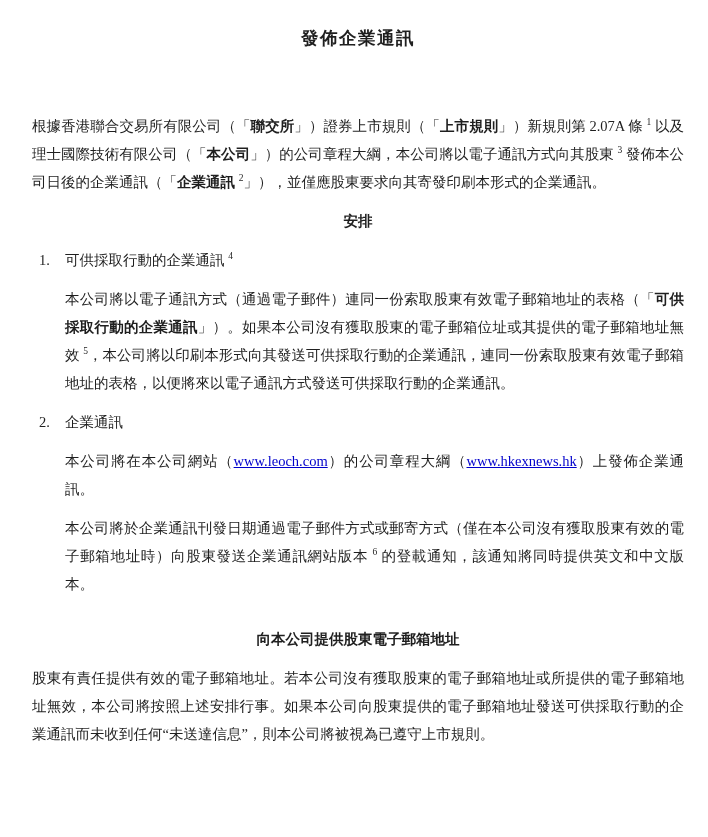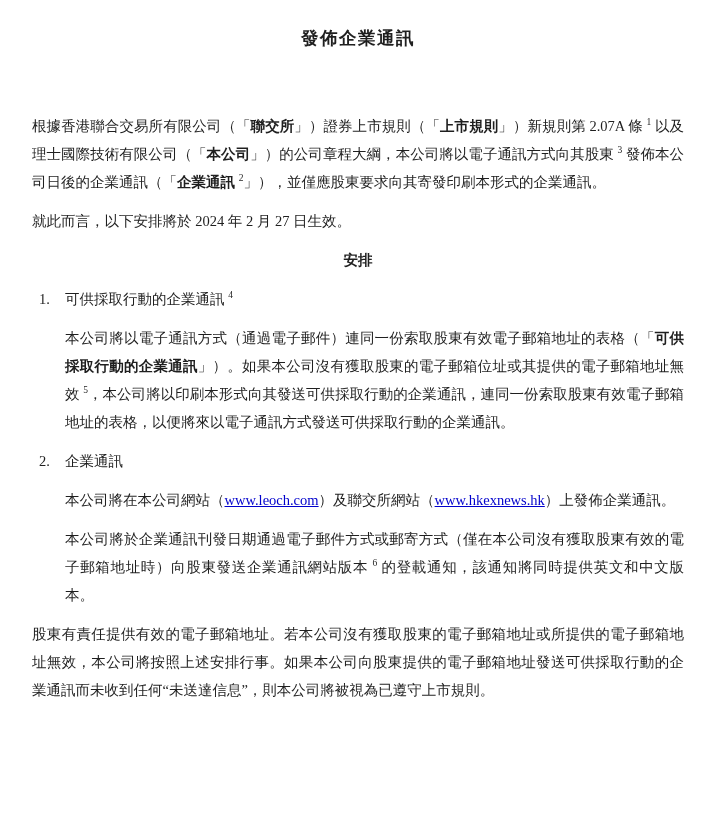--- a/index.html
+++ b/index.html
@@ -82,38 +82,38 @@
 </style>
 </head>
 <body>
 
 <div class="page">
 
   <h1 class="doc-title">發佈企業通訊</h1>
 
   <p class="para"><span>根據香港聯合交易所有限公司（「</span><span class="bold">聯交所</span><span>」）證券上市規則（「</span><span class="bold">上市規則</span><span>」）新規則第 2.07A 條 </span><sup class="fn">1</sup><span> 以及理士國際技術有限公司（「</span><span class="bold">本公司</span><span>」）的公司章程大綱，本公司將以電子通訊方式向其股東 </span><sup class="fn">3</sup><span> 發佈本公司日後的企業通訊（「</span><span class="bold">企業通訊</span><span> </span><sup class="fn">2</sup><span>」），並僅應股東要求向其寄發印刷本形式的企業通訊。</span></p>
 
-  <p class="para">就此而言，以下安排將於 2024 年 2 月 27 日生效。</p>
 
   <h2 class="section-heading">安排</h2>
 
   <div class="list-item">
     <div class="list-row">
       <span class="list-num">1.</span>
       <span class="list-heading"><span>可供採取行動的企業通訊 </span><sup class="fn">4</sup></span>
     </div>
     <p class="para indented"><span>本公司將以電子通訊方式（通過電子郵件）連同一份索取股東有效電子郵箱地址的表格（「</span><span class="bold">可供採取行動的企業通訊</span><span>」）。如果本公司沒有獲取股東的電子郵箱位址或其提供的電子郵箱地址無效 </span><sup class="fn">5</sup><span>，本公司將以印刷本形式向其發送可供採取行動的企業通訊，連同一份索取股東有效電子郵箱地址的表格，以便將來以電子通訊方式發送可供採取行動的企業通訊。</span></p>
   </div>
 
   <div class="list-item">
     <div class="list-row">
       <span class="list-num">2.</span>
       <span class="list-heading"><span>企業通訊</span></span>
     </div>
-    <p class="para indented"><span>本公司將在本公司網站（</span><a class="doc-link" href="#">www.leoch.com</a><span>）及聯交所網站（</span><a class="doc-link" href="#">www.hkexnews.hk</a><span>）上發佈企業通訊。</span></p>
+    <p class="para indented"><span>本公司將在本公司網站（</span><a class="doc-link" href="#">www.leoch.com</a><span>）的公司章程大綱（</span><a class="doc-link" href="#">www.hkexnews.hk</a><span>）上發佈企業通訊。</span></p>
     <p class="para indented"><span>本公司將於企業通訊刊發日期通過電子郵件方式或郵寄方式（僅在本公司沒有獲取股東有效的電子郵箱地址時）向股東發送企業通訊網站版本 </span><sup class="fn">6</sup><span> 的登載通知，該通知將同時提供英文和中文版本。</span></p>
   </div>
 
+  <h2 class="section-heading spaced">向本公司提供股東電子郵箱地址</h2>
 
 
   <p class="para"><span>股東有責任提供有效的電子郵箱地址。若本公司沒有獲取股東的電子郵箱地址或所提供的電子郵箱地址無效，本公司將按照上述安排行事。如果本公司向股東提供的電子郵箱地址發送可供採取行動的企業通訊而未收到任何“未送達信息”，則本公司將被視為已遵守上市規則。</span></p>
 
 </div>
 
 </body></html>

